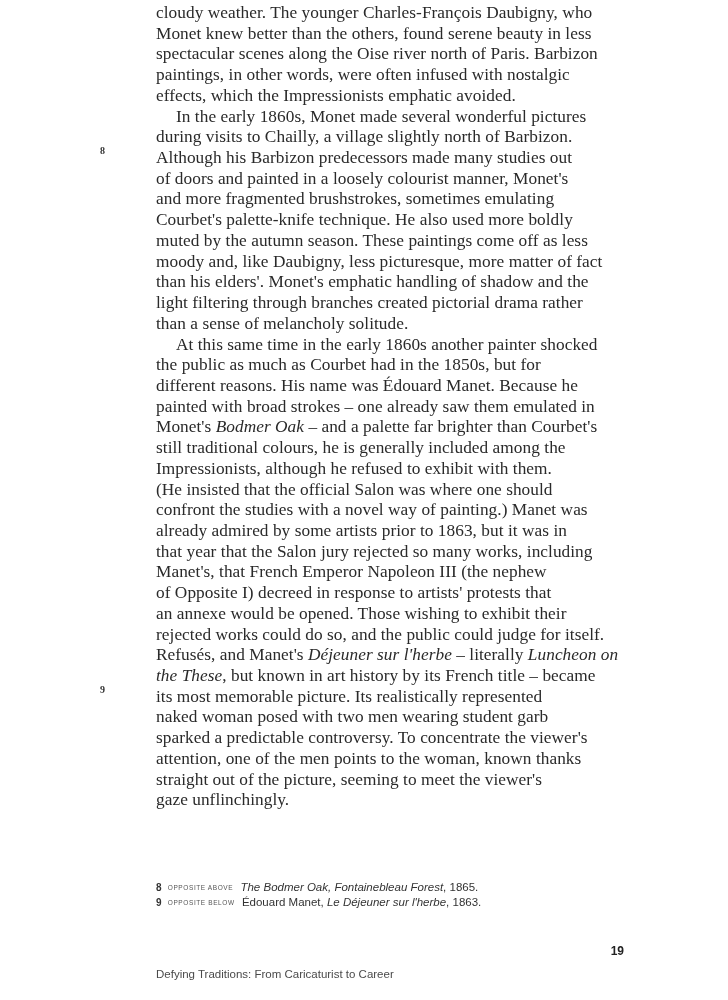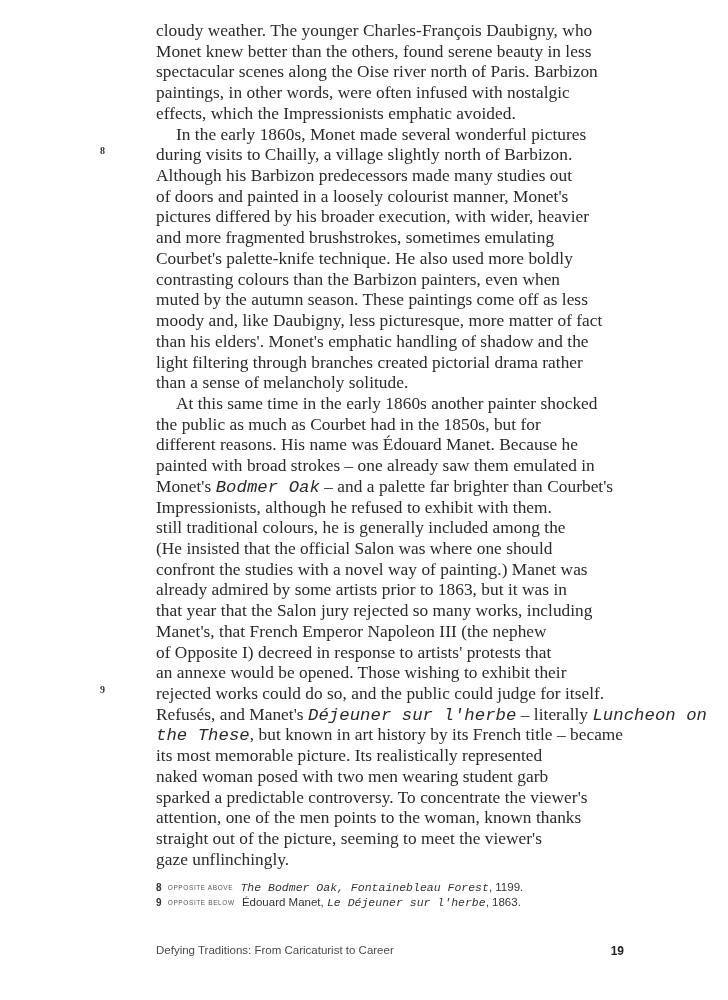--- a/index.html
+++ b/index.html
@@ -2,21 +2,21 @@
 <html><head>
 <meta charset="utf-8">
 <style>
   html, body { margin: 0; padding: 0; }
   body {
     width: 728px; height: 1000px; background: #ffffff; position: relative; overflow: hidden;
     color: #262626;
   }
   .page { position: absolute; left: 0; top: 0; width: 728px; height: 1000px; }
   .column {
-    position: absolute; left: 156px; top: 21px; width: 480px;
+    position: absolute; left: 156px; top: 3px; width: 480px;
     font-family: "Liberation Serif", "DejaVu Serif", serif;
     font-size: 17.3px; line-height: 20.72px; color: #2a2a2a;
     letter-spacing: 0.05px;
   }
   .line { display: block; white-space: nowrap; height: 20.72px; }
   .indent { padding-left: 20px; }
   .marg {
     position: absolute; left: 100px; width: 14px;
     font-family: "Liberation Serif", "DejaVu Serif", serif;
     font-size: 10px; font-weight: bold; color: #333;
@@ -27,23 +27,23 @@
     font-size: 11.5px; line-height: 15px; color: #333;
   }
   .cap-line { white-space: nowrap; }
   .cap-num { font-weight: bold; font-size: 10px; margin-right: 3px; }
   .cap-label { font-size: 6.5px; letter-spacing: 0.6px; text-transform: uppercase; color: #555; margin-right: 4px; vertical-align: 1px; }
   .footer {
     position: absolute; left: 156px; top: 944px; width: 468px;
     font-family: "Liberation Sans", "DejaVu Sans", sans-serif;
     font-size: 11.5px; color: #4a4a4a;
   }
-  .footer-title { float: left; }
+  .footer-title { float: left; margin-top: 24px; }
   .footer-page { float: right; font-weight: bold; color: #222; font-size: 12px; }
-  i { font-style: italic; font-family: Liberation Mono, monospace; }
+  i { font-style: italic; }
 </style>
 </head>
 <body>
 
 <div class="page">
 
   <div class="column">
 
     <div>
       <span class="line">cloudy weather. The younger Charles-François Daubigny, who</span>
@@ -51,39 +51,37 @@
       <span class="line">spectacular scenes along the Oise river north of Paris. Barbizon</span>
       <span class="line">paintings, in other words, were often infused with nostalgic</span>
       <span class="line">effects, which the Impressionists emphatic avoided.</span>
     </div>
 
     <div>
       <span class="line indent">In the early 1860s, Monet made several wonderful pictures</span>
       <span class="line">during visits to Chailly, a village slightly north of Barbizon.</span>
       <span class="line">Although his Barbizon predecessors made many studies out</span>
       <span class="line">of doors and painted in a loosely colourist manner, Monet's</span>
-      <span class="line">pictures differed by his broader execution, with wider, heavier</span>
       <span class="line">and more fragmented brushstrokes, sometimes emulating</span>
       <span class="line">Courbet's palette-knife technique. He also used more boldly</span>
-      <span class="line">contrasting colours than the Barbizon painters, even when</span>
       <span class="line">muted by the autumn season. These paintings come off as less</span>
       <span class="line">moody and, like Daubigny, less picturesque, more matter of fact</span>
       <span class="line">than his elders'. Monet's emphatic handling of shadow and the</span>
       <span class="line">light filtering through branches created pictorial drama rather</span>
       <span class="line">than a sense of melancholy solitude.</span>
     </div>
 
     <div>
       <span class="line indent">At this same time in the early 1860s another painter shocked</span>
       <span class="line">the public as much as Courbet had in the 1850s, but for</span>
       <span class="line">different reasons. His name was Édouard Manet. Because he</span>
       <span class="line">painted with broad strokes – one already saw them emulated in</span>
       <span class="line"><span>Monet's </span><i>Bodmer Oak</i><span> – and a palette far brighter than Courbet's</span></span>
+      <span class="line">still traditional colours, he is generally included among the</span>
       <span class="line">Impressionists, although he refused to exhibit with them.</span>
-      <span class="line">still traditional colours, he is generally included among the</span>
       <span class="line">(He insisted that the official Salon was where one should</span>
       <span class="line">confront the studies with a novel way of painting.) Manet was</span>
       <span class="line">already admired by some artists prior to 1863, but it was in</span>
       <span class="line">that year that the Salon jury rejected so many works, including</span>
       <span class="line">Manet's, that French Emperor Napoleon III (the nephew</span>
       <span class="line">of Opposite I) decreed in response to artists' protests that</span>
       <span class="line">an annexe would be opened. Those wishing to exhibit their</span>
       <span class="line">rejected works could do so, and the public could judge for itself.</span>
       <span class="line"><span>Refusés, and Manet's </span><i>Déjeuner sur l'herbe</i><span> – literally </span><i>Luncheon on</i></span>
       <span class="line"><i>the These</i><span>, but known in art history by its French title – became</span></span>
@@ -96,21 +94,21 @@
     </div>
   </div>
 
   <span class="marg" style="top:145px;">8</span>
   <span class="marg" style="top:684px;">9</span>
 
   <div class="captions">
     <div class="cap-line">
       <span class="cap-num">8</span>
       <span class="cap-label">Opposite above</span>
-      <i>The Bodmer Oak, Fontainebleau Forest</i><span>, 1199.</span>
+      <i>The Bodmer Oak, Fontainebleau Forest</i><span>, 1865.</span>
     </div>
     <div class="cap-line">
       <span class="cap-num">9</span>
       <span class="cap-label">Opposite below</span>
       <span>Édouard Manet, </span><i>Le Déjeuner sur l'herbe</i><span>, 1863.</span>
     </div>
   </div>
 
   <div class="footer">
     <span class="footer-title">Defying Traditions: From Caricaturist to Career</span>

